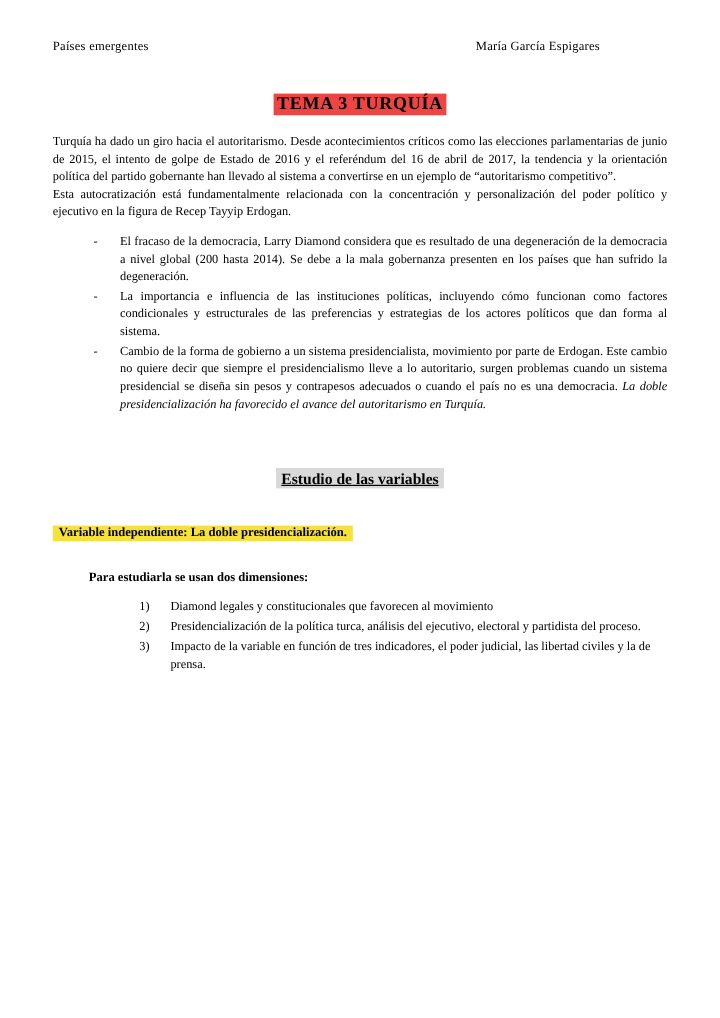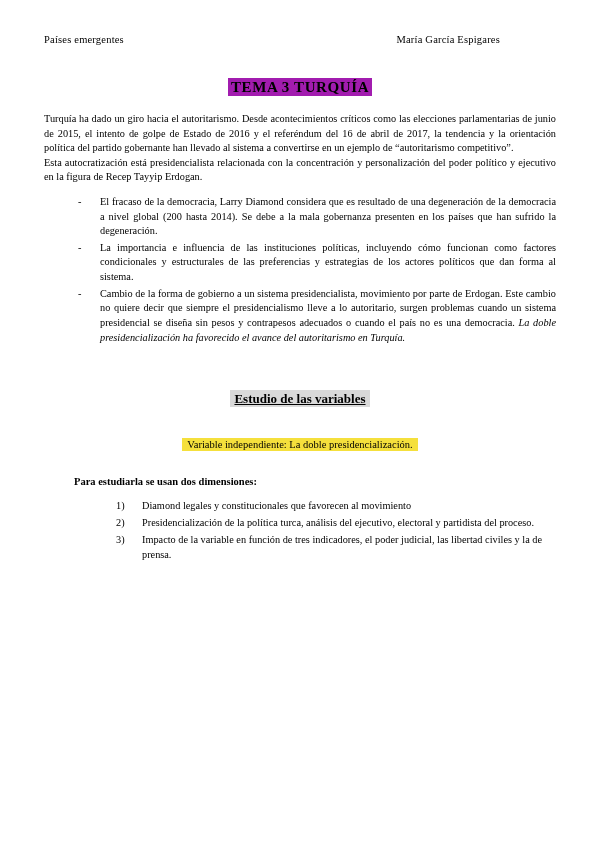--- a/index.html
+++ b/index.html
@@ -35,21 +35,21 @@
   .header-right { white-space: nowrap; padding-right: 56px; }
 
   .doc-title {
     text-align: center;
     font-size: 15px;
     font-weight: bold;
     letter-spacing: 0.6px;
     margin: 14px 0 0 0;
   }
   .doc-title .hl {
-    background: #a21caf;
+    background: #ef4444;
     padding: 1px 3px;
     margin-top: 40px;
   }
 
   .section-heading {
     text-align: center;
     font-size: 10.5px;
     font-weight: bold;
     margin: 34px 0 0 0;
   }
@@ -100,23 +100,23 @@
     font-weight: bold;
     margin: 46px 0 0 0;
   }
   .center-head2 .hl {
     background: #d9d9d9;
     padding: 1px 4px;
     text-decoration: underline;
   }
 
   .center-head3 {
-    text-align: center;
+    text-align: left;
     font-size: 10.5px;
-    font-weight: normal;
+    font-weight: bold;
     margin: 32px 0 0 0;
   }
   .center-head3 .hl {
     background: #f5e03c;
     padding: 1px 5px;
   }
 
   .sub-bold {
     font-size: 10.5px;
     font-weight: bold;
@@ -152,21 +152,21 @@
 
   <div class="header-row">
     <div class="header-left">Países emergentes</div>
     <div class="header-right">María García Espigares</div>
   </div>
 
   <h1 class="doc-title"><span class="hl">TEMA 3 TURQUÍA</span></h1>
 
 
   <p class="para">Turquía ha dado un giro hacia el autoritarismo. Desde acontecimientos críticos como las elecciones parlamentarias de junio de 2015, el intento de golpe de Estado de 2016 y el referéndum del 16 de abril de 2017, la tendencia y la orientación política del partido gobernante han llevado al sistema a convertirse en un ejemplo de “autoritarismo competitivo”.</p>
-  <p class="para tight">Esta autocratización está presidencialista relacionada con la concentración y personalización del poder político y ejecutivo en la figura de Recep Tayyip Erdogan.</p>
+  <p class="para tight">Esta autocratización está fundamentalmente relacionada con la concentración y personalización del poder político y ejecutivo en la figura de Recep Tayyip Erdogan.</p>
 
 
   <ul class="dash-list">
     <li><span>El fracaso de la democracia, Larry Diamond considera que es resultado de una degeneración de la democracia a nivel global (200 hasta 2014). Se debe a la mala gobernanza presenten en los países que han sufrido la degeneración.</span><span class="ital"></span></li>
     <li><span>La importancia e influencia de las instituciones políticas, incluyendo cómo funcionan como factores condicionales y estructurales de las preferencias y estrategias de los actores políticos que dan forma al sistema.</span><span class="ital"></span></li>
     <li><span>Cambio de la forma de gobierno a un sistema presidencialista, movimiento por parte de Erdogan. Este cambio no quiere decir que siempre el presidencialismo lleve a lo autoritario, surgen problemas cuando un sistema presidencial se diseña sin pesos y contrapesos adecuados o cuando el país no es una democracia. </span><span class="ital">La doble presidencialización ha favorecido el avance del autoritarismo en Turquía.</span></li>
   </ul>
 
   <div class="center-head2"><span class="hl">Estudio de las variables</span></div>
 

